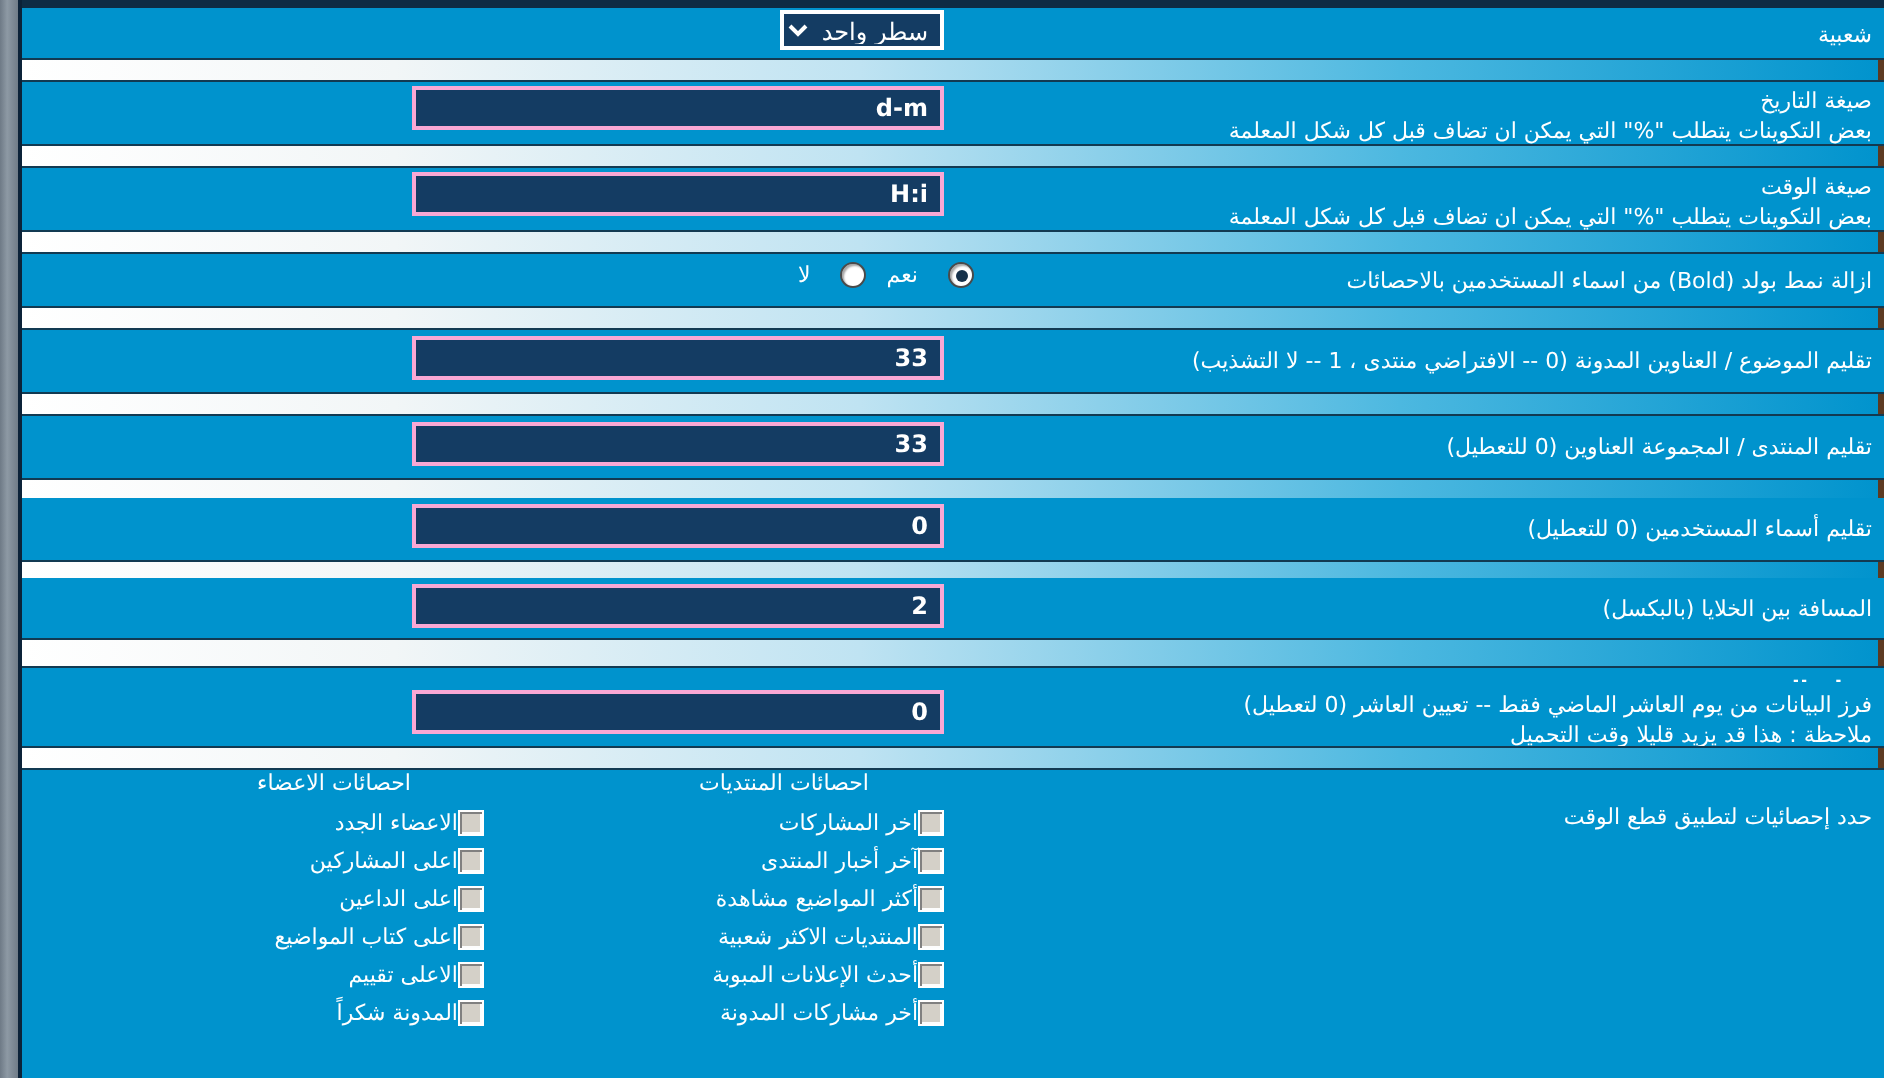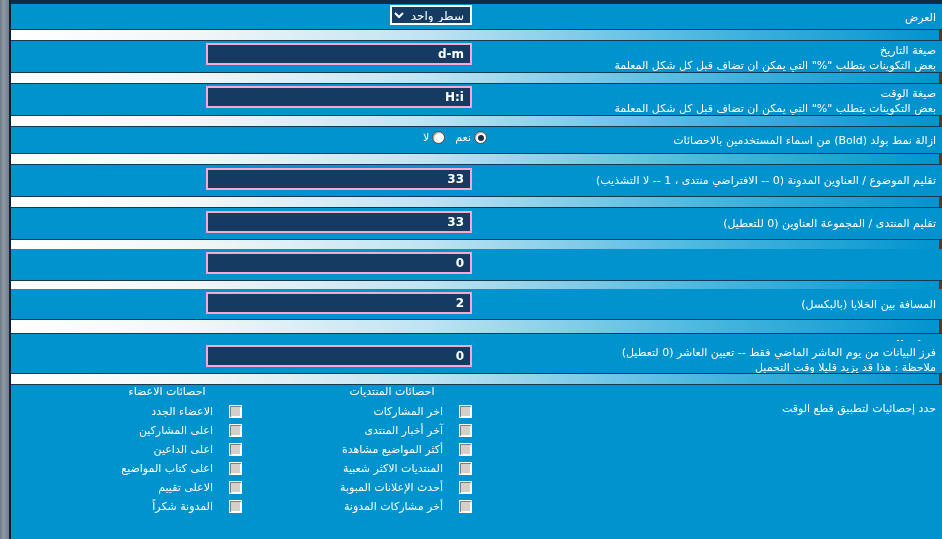--- a/index.html
+++ b/index.html
@@ -136,21 +136,21 @@
     flex-direction: row;
     align-items: center;
     gap: 10px;
     direction: rtl;
     color: #ffffff;
     font-size: 11px;
   }
   .radio-item {
     display: flex;
     align-items: center;
-    gap: 3px;
+    gap: 15px;
   }
   .radio {
     width: 13px;
     height: 13px;
     border-radius: 50%;
     background: #ffffff;
     border: 1px solid #4a4a4a;
     box-shadow: inset 1px 1px 1px rgba(0,0,0,.35);
     position: relative;
     box-sizing: border-box;
@@ -181,21 +181,21 @@
     font-size: 11px;
     text-align: center;
     margin-bottom: 4px;
     white-space: nowrap;
   }
   .cbitem {
     display: flex;
     flex-direction: row;
     align-items: center;
     justify-content: flex-start;
-    gap: 16px;
+    gap: 0;
     height: 19px;
     white-space: nowrap;
   }
   .cbitem .cbl {
     color: #ffffff;
     font-size: 11px;
   }
   .cbox {
     width: 13px;
     height: 13px;
@@ -210,21 +210,21 @@
 <body>
 
 <div class="screen">
   <div class="top-strip"></div>
   <div class="frame-edge"></div>
   <div class="frame-edge-in"></div>
 
   <div class="content">
 
     <div class="row" style="top:0px; height:33px;">
-      <div class="label-col" style="top:10px;">العرض</div>
+      <div class="label-col" style="top:10px;">شعبية</div>
       <div class="field-col" style="top:5px;">
         <select class="dd">
           <option>سطر واحد</option>
         </select>
       </div>
     </div>
     <div class="sep" style="top:29px;"></div>
 
     <div class="row" style="top:41px; height:37px;">
       <div class="label-col" style="top:2px;">
@@ -275,20 +275,21 @@
 
     <div class="row" style="top:208px; height:36px;">
       <div class="label-col" style="top:8px;">تقليم المنتدى / المجموعة العناوين (0 للتعطيل)</div>
       <div class="field-col" style="top:3px;">
         <input class="txt" type="text" value="33" style="">
       </div>
     </div>
     <div class="sep" style="top:239px;"></div>
 
     <div class="row" style="top:249px; height:36px;">
+      <div class="label-col" style="top:8px;">تقليم أسماء المستخدمين (0 للتعطيل)</div>
       <div class="field-col" style="top:3px;">
         <input class="txt" type="text" value="0" style="">
       </div>
     </div>
     <div class="sep" style="top:280px;"></div>
 
     <div class="row" style="top:289px; height:36px;">
       <div class="label-col" style="top:8px;">المسافة بين الخلايا (بالبكسل)</div>
       <div class="field-col" style="top:3px;">
         <input class="txt" type="text" value="2" style="">

